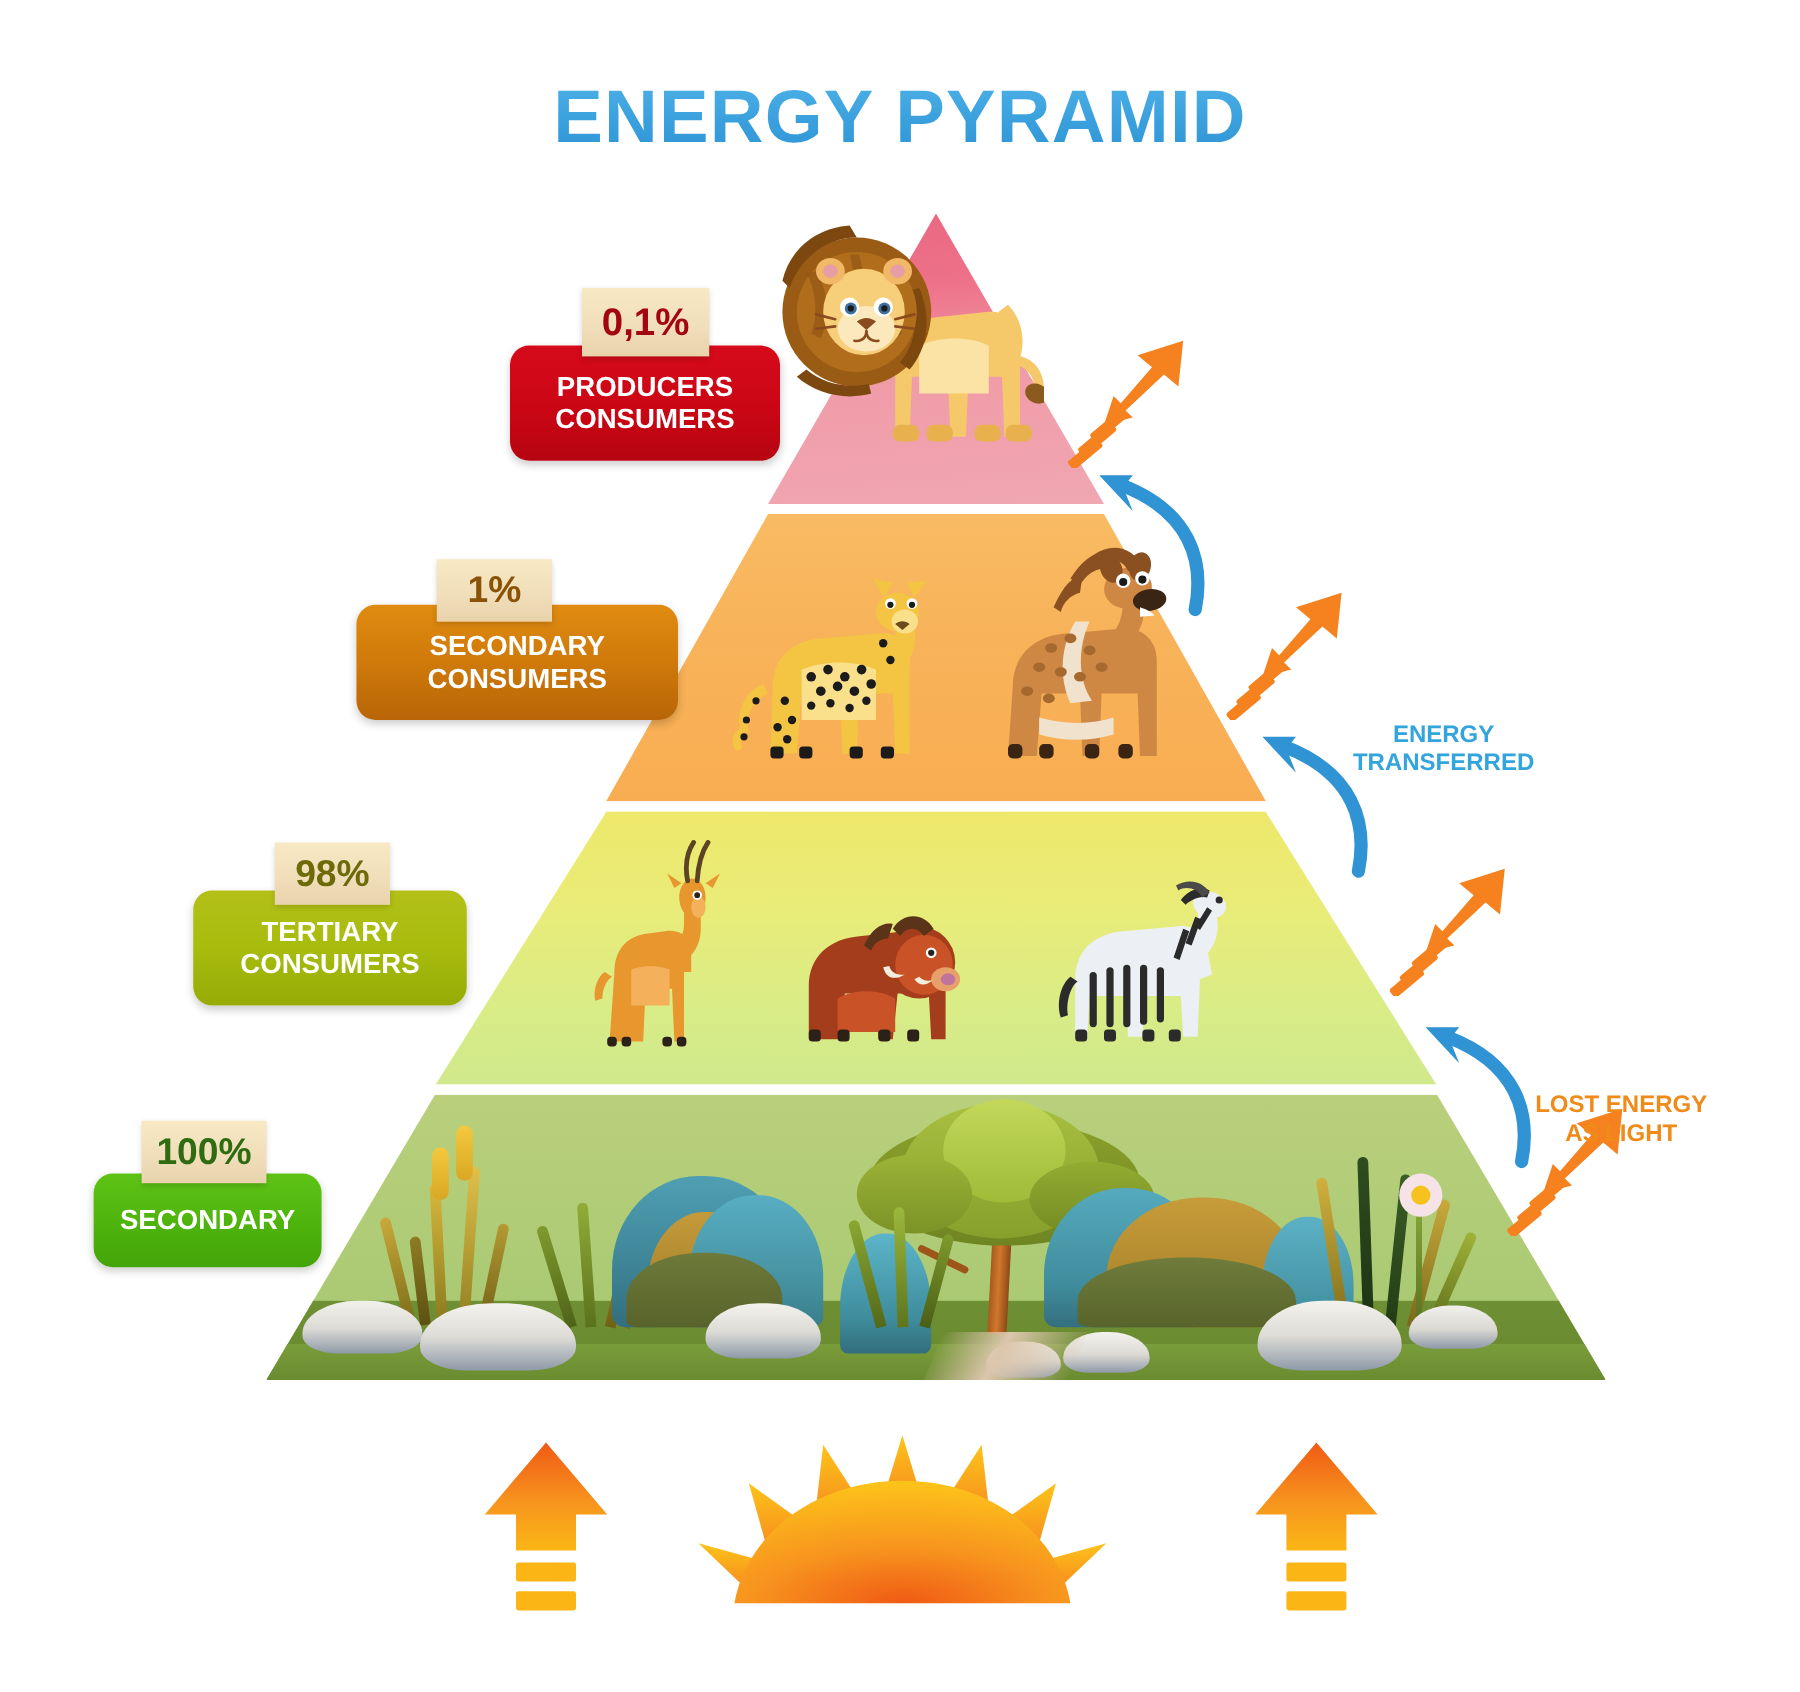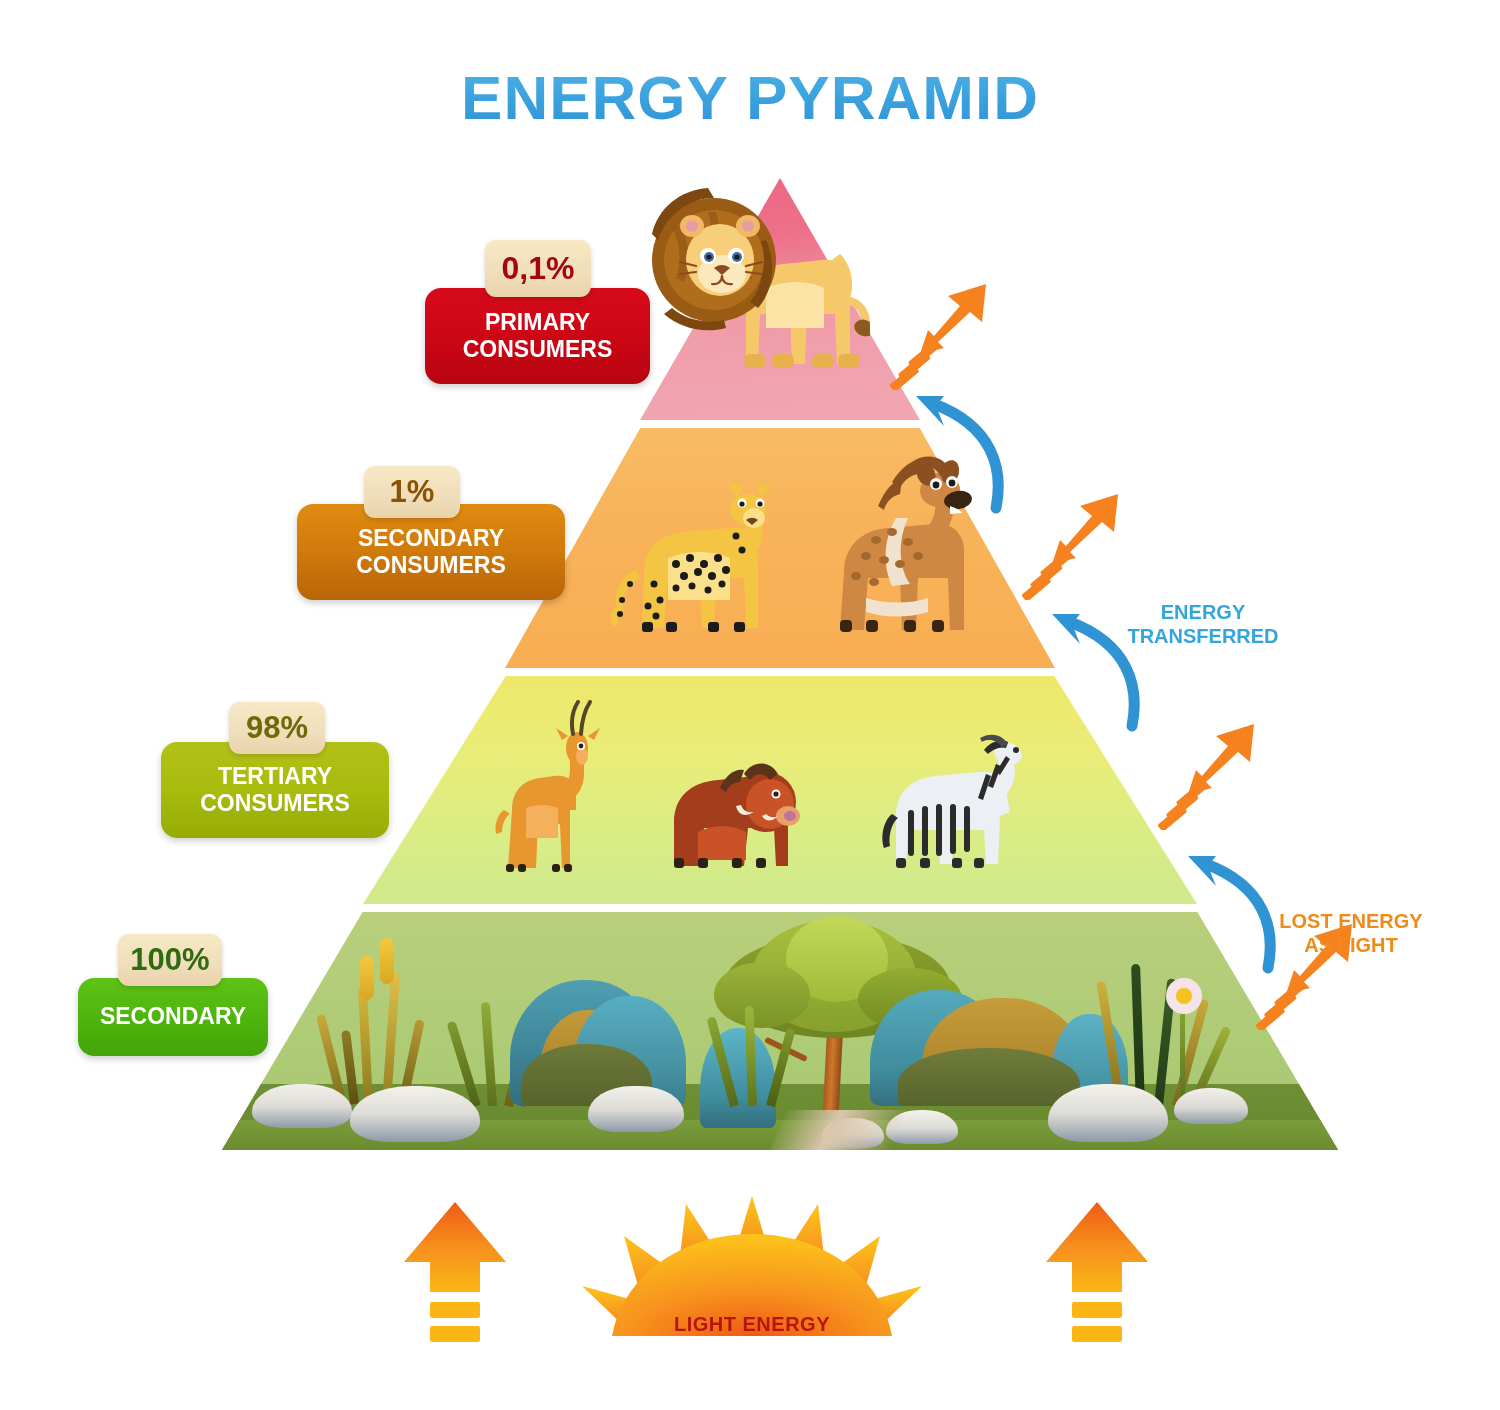--- a/index.html
+++ b/index.html
@@ -54,21 +54,21 @@
   #trunk{position:absolute;left:118px;bottom:0;width:16px;height:124px;
          background:linear-gradient(90deg,#a65b1c 0%,#d0772c 45%,#8c4a16 100%);
          border-radius:3px;transform:rotate(3deg);}
   .branch{position:absolute;background:#9d5519;border-radius:3px;transform-origin:left bottom;}
   .canopy{position:absolute;border-radius:50%;}
 
   
   .badge{position:absolute;border-radius:16px;color:#fff;text-align:center;
          font-weight:bold;line-height:1.18;display:flex;align-items:center;
          justify-content:center;box-shadow:0 3px 7px rgba(0,0,0,.20);}
-  .chip{position:absolute;border-radius:11px;font-weight:bold;text-align:left;
+  .chip{position:absolute;border-radius:0;font-weight:bold;text-align:left;
         display:flex;align-items:center;justify-content:center;
         background:linear-gradient(180deg,#f7e9c4 0%,#f1debb 55%,#e8d3ab 100%);
         box-shadow:0 2px 5px rgba(0,0,0,.16);z-index:3;}
 
   #badge-tertiary{left:425px;top:288px;width:225px;height:96px;font-size:23px;
      background:linear-gradient(180deg,#d60a1a 0%,#cb0614 55%,#b60411 100%);}
   #chip-tertiary{left:485px;top:240px;width:106px;height:57px;font-size:32px;color:#a3060f;}
 
   #badge-secondary{left:297px;top:504px;width:268px;height:96px;font-size:23px;
      background:linear-gradient(180deg,#e08b10 0%,#cf7a0a 50%,#b86508 100%);}
@@ -494,21 +494,21 @@
       <rect x="162" y="186" width="22" height="14" rx="6"></rect>
       <rect x="188" y="186" width="22" height="14" rx="6"></rect>
     </g>
   </svg>
 
 </div>
 
 <div class="chip" id="chip-tertiary">0,1%</div>
 <div class="badge" id="badge-tertiary">
   <div>
-    <div>PRIMARY</div>
+    <div>PRODUCERS</div>
     <div>CONSUMERS</div>
   </div>
 </div>
 
 <div class="chip" id="chip-secondary">1%</div>
 <div class="badge" id="badge-secondary">
   <div>
     <div>SECONDARY</div>
     <div>CONSUMERS</div>
   </div>
@@ -630,14 +630,13 @@
       <path d="M186 0 L206 66 L166 66 Z"></path>
       <path d="M120 8 L160 70 L112 78 Z"></path>
       <path d="M252 8 L212 70 L260 78 Z"></path>
       <path d="M58 40 L122 86 L76 104 Z"></path>
       <path d="M314 40 L250 86 L296 104 Z"></path>
       <path d="M16 90 L96 112 L60 132 Z"></path>
       <path d="M356 90 L276 112 L312 132 Z"></path>
     </g>
     <path d="M186 38 C258 38 316 82 326 140 L46 140 C56 82 114 38 186 38 Z" fill="url(#diskGrad)"></path>
   </svg>
-  <div id="sun-label">LIGHT ENERGY</div>
 </div>
 
 </body></html>

